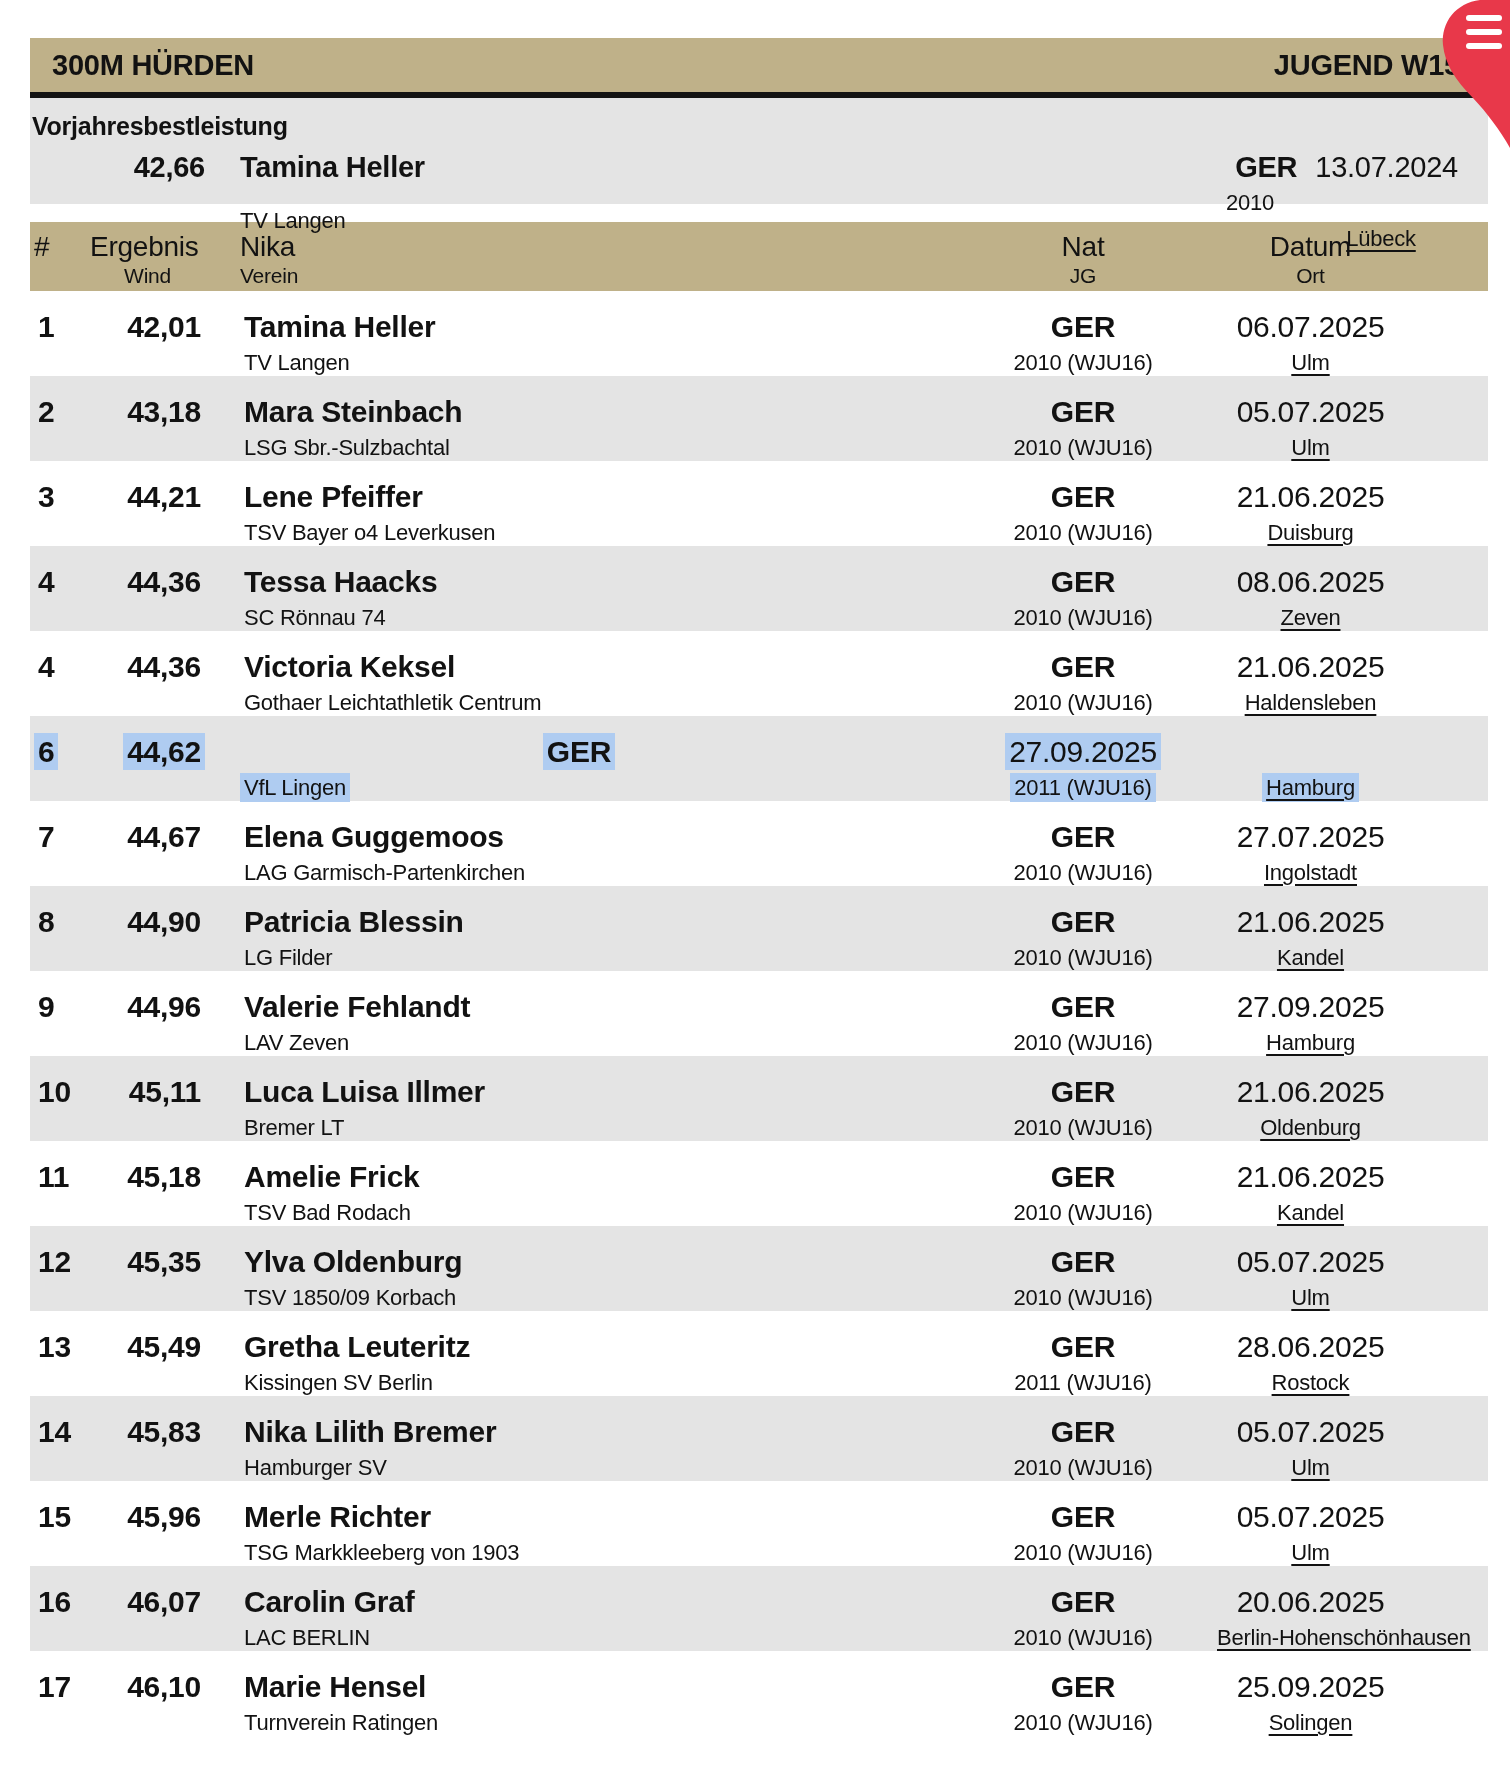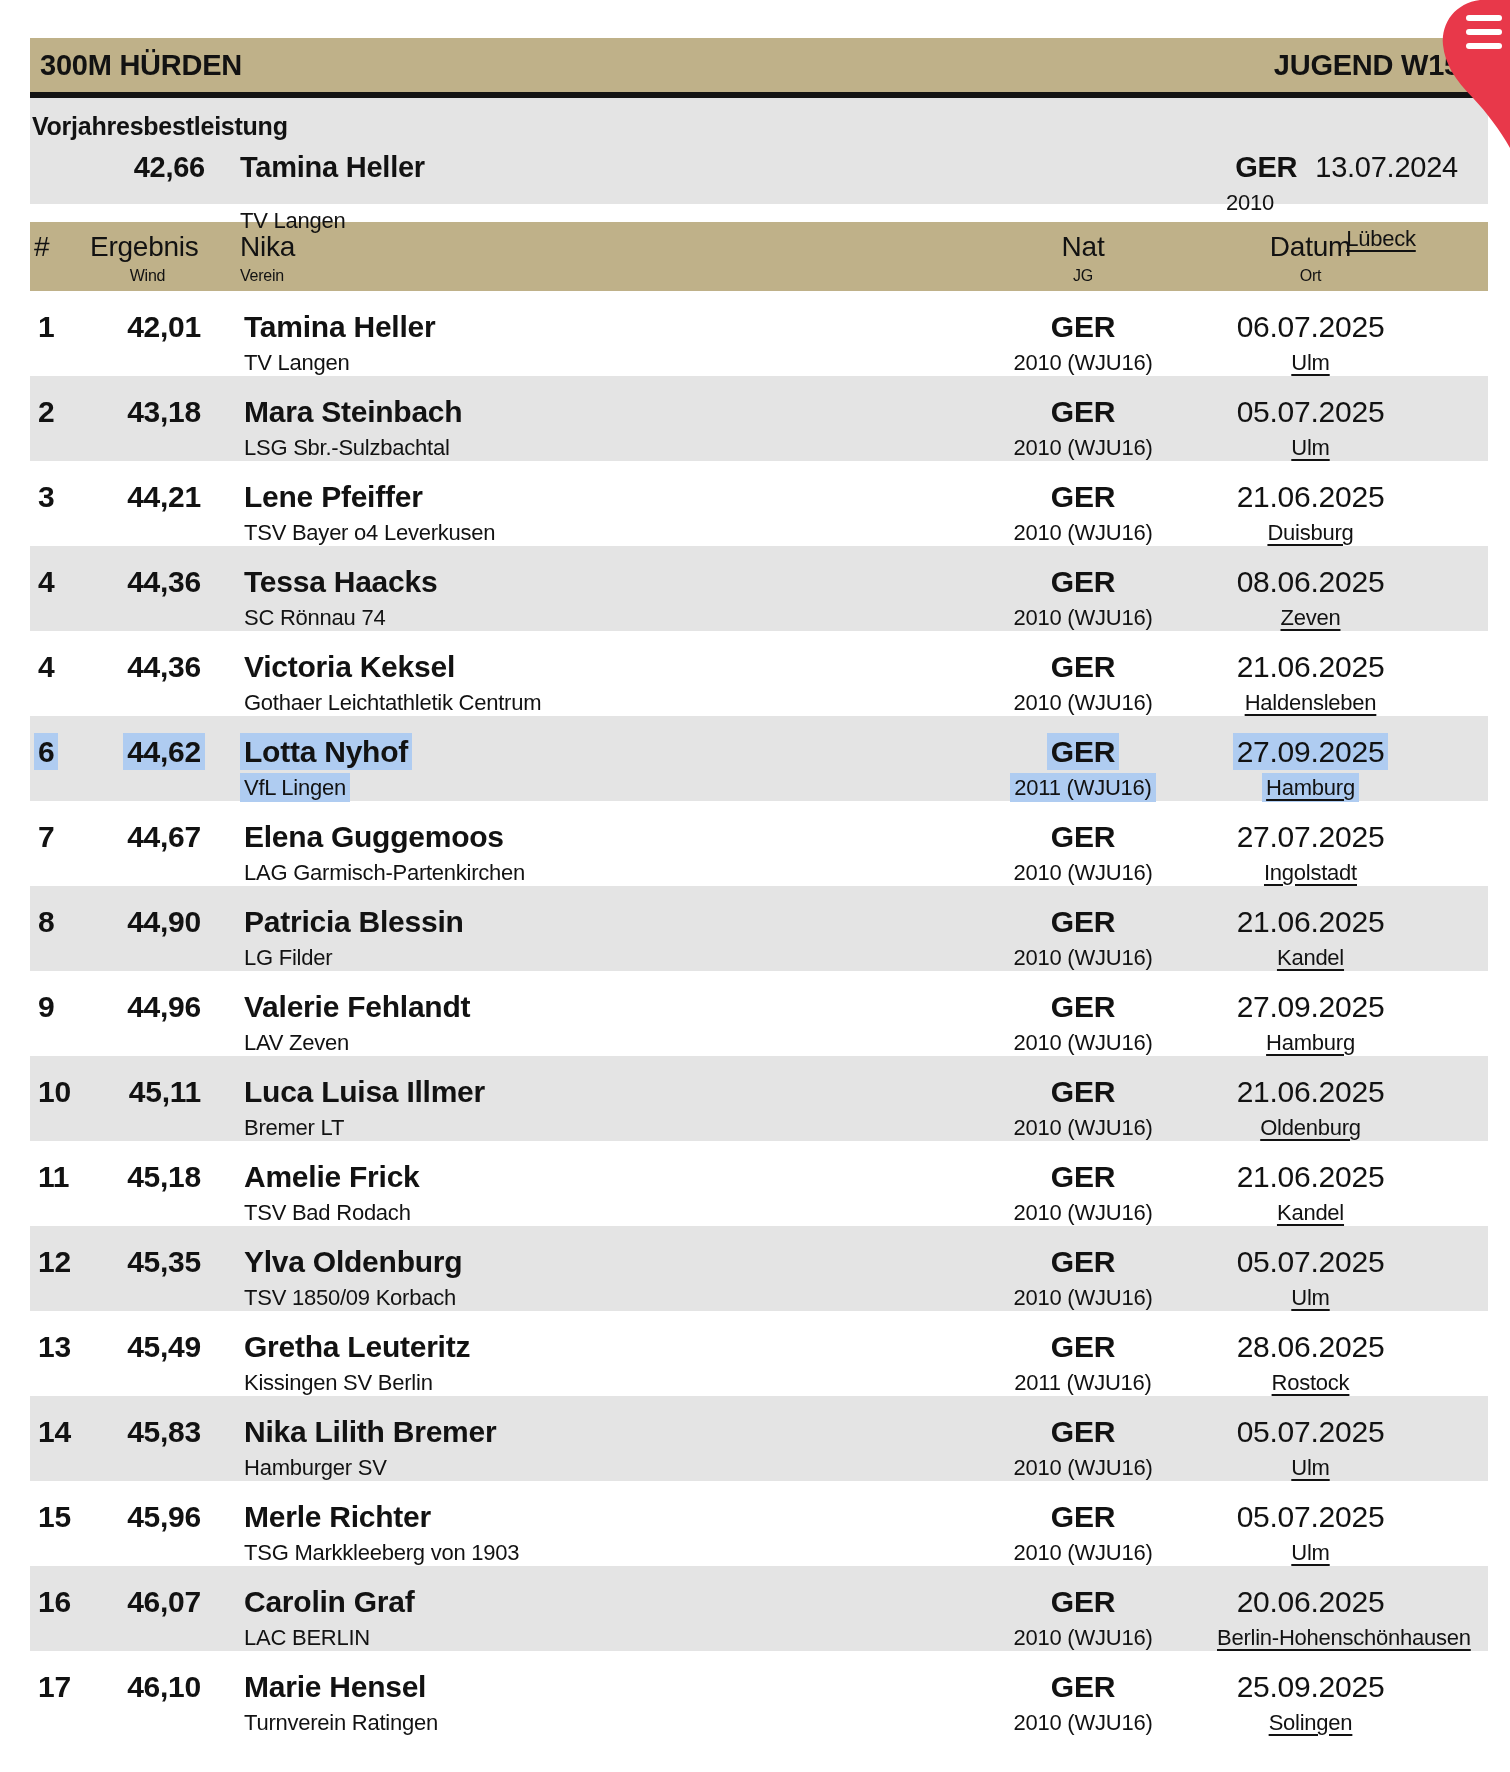--- a/index.html
+++ b/index.html
@@ -13,21 +13,21 @@
   .content { margin-left:30px; width:1458px; }
 
   
   .pin { position:absolute; top:0; right:0; width:80px; height:148px; z-index:5; cursor:pointer; }
 
   
   .spacer-top { height:38px; }
   .title-bar {
     height:54px; background:#bfb189;
     display:flex; justify-content:space-between; align-items:center;
-    padding:0 28px 0 10px;
+    padding:0 28px 0 22px;
     font-size:29px; font-weight:bold;
   }
   .black-rule { height:6px; background:#141414; }
 
   
   .record { background:#e4e4e4; height:106px; padding:10px 30px 0 0; }
   .record-heading { height:36px; display:flex; align-items:center; font-size:25px; font-weight:bold; padding-left:2px; }
   .grid-line { display:grid; grid-template-columns:60px 115px 1fr auto; align-items:center; }
   .rec-main { height:46px; font-size:29px; }
   .rec-sub  { height:34px; font-size:22px; }
@@ -39,21 +39,21 @@
   .rec-right-sub { display:flex; width:262px; }
   .rec-right-sub .yob { flex:0 0 108px; text-align:center; }
   .rec-right-sub .loc { flex:0 0 154px; text-align:center; }
   .gap { height:18px; background:#ffffff; }
 
   
   .thead { background:#bfb189; height:69px; padding-top:9px; }
   .row-grid { display:grid; grid-template-columns:60px 115px 1fr 260px 195px; padding-right:80px; align-items:center; }
   .row-grid > div { min-width:0; }
   .th1 { height:32px; font-size:28px; }
-  .th2 { height:26px; font-size:16px; }
+  .th2 { height:26px; font-size:21px; }
   .h-rank { padding-left:4px; }
   .h-result { white-space:nowrap; }
   .h-wind { text-align:center; }
   .h-name, .h-club { padding-left:35px; }
   .c-center { text-align:center; white-space:nowrap; }
 
   
   .row { height:85px; padding-top:14px; }
   .row.alt { background:#e4e4e4; }
   .row-main { height:44px; font-size:30px; }
@@ -209,21 +209,20 @@
       <div></div>
       <div class="cell-club"><span class="hl">Gothaer Leichtathletik Centrum</span></div>
       <div class="cell-yob"><span class="hl">2010 (WJU16)</span></div>
       <div class="cell-loc"><span class="hl loc-link">Haldensleben</span></div>
     </div>
   </div>
       <div class="row alt selected">
     <div class="row-grid row-main">
       <div class="cell-rank"><span class="hl">6</span></div>
       <div class="cell-result"><span class="hl">44,62</span></div>
-      <div class="cell-name"><span class="hl">Lotta Nyhof</span></div>
       <div class="cell-nat"><span class="hl">GER</span></div>
       <div class="cell-date"><span class="hl">27.09.2025</span></div>
     </div>
     <div class="row-grid row-sub">
       <div></div>
       <div></div>
       <div class="cell-club"><span class="hl">VfL Lingen</span></div>
       <div class="cell-yob"><span class="hl">2011 (WJU16)</span></div>
       <div class="cell-loc"><span class="hl loc-link">Hamburg</span></div>
     </div>

